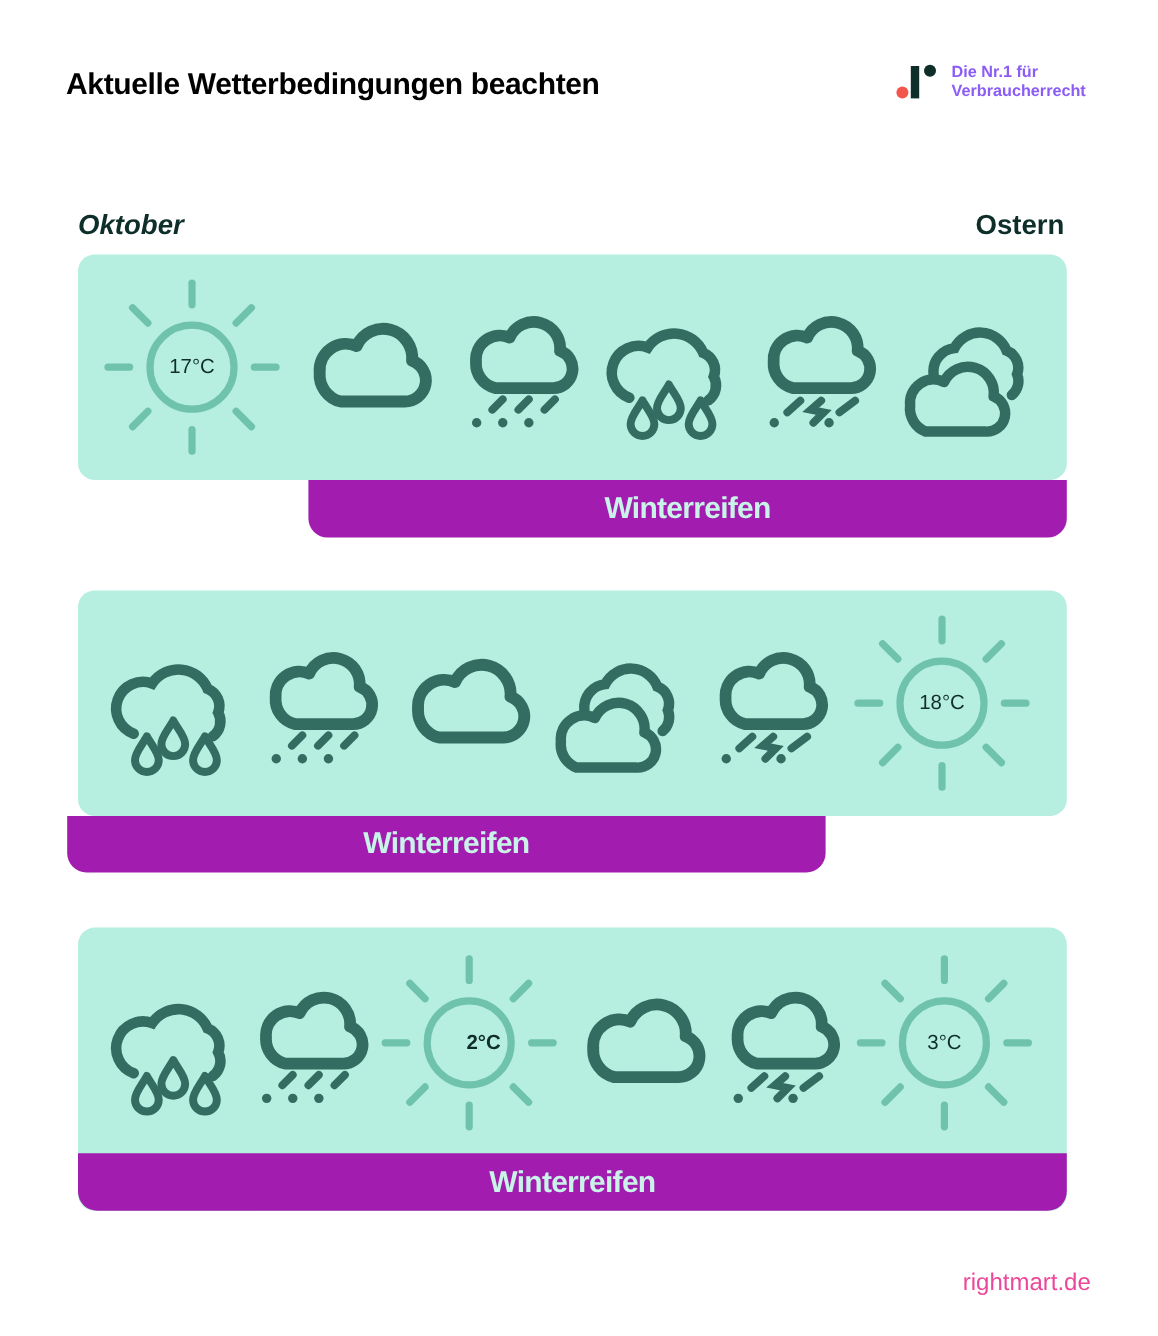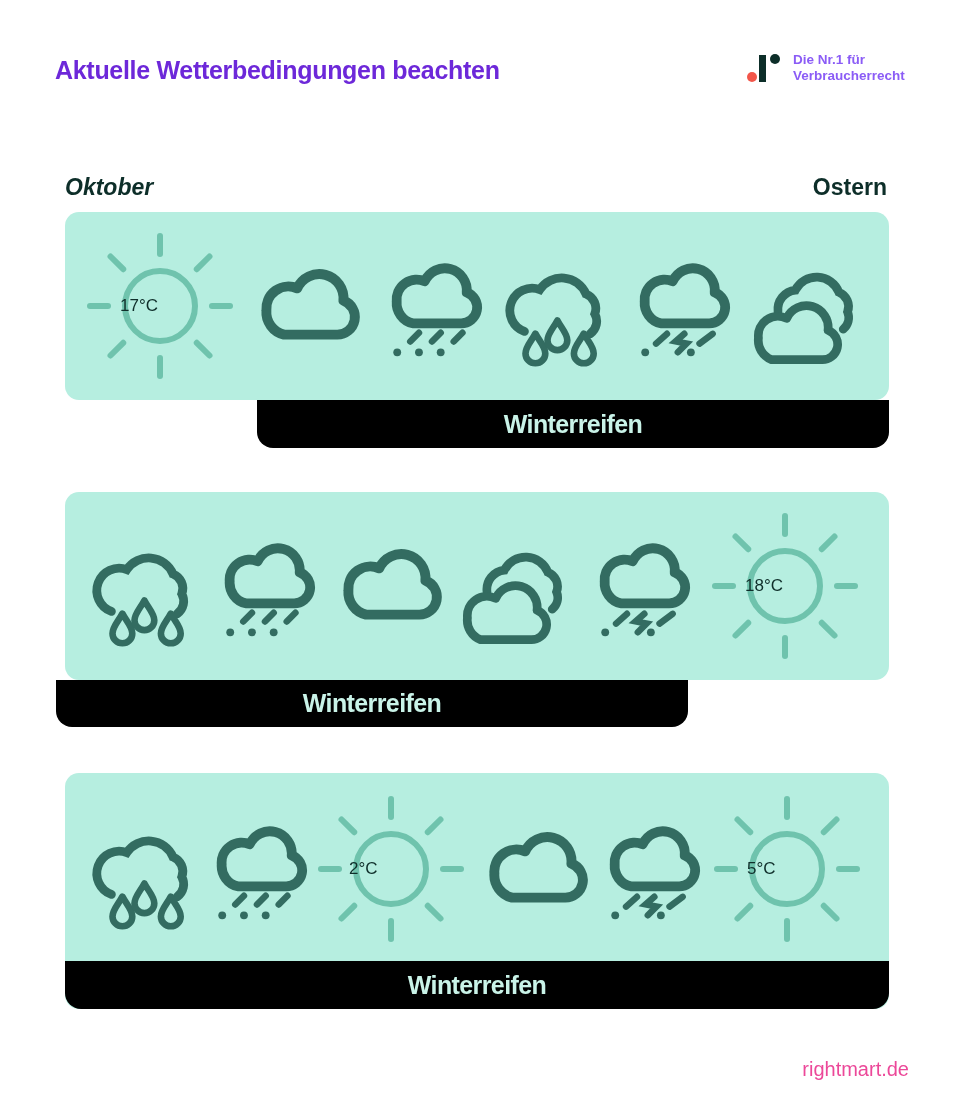--- a/index.html
+++ b/index.html
@@ -1,28 +1,28 @@
 <!DOCTYPE html>
 <html><head>
 <meta charset="utf-8">
 <style>
   html, body { margin:0; padding:0; background:#ffffff; }
   body { width:965px; height:1113px; position:relative; overflow:hidden;
          font-family:"Liberation Sans", sans-serif; color:#0f2e2a; }
-  .title { position:absolute; left:55px; top:56px; font-size:25px; font-weight:bold; color:#6d28d9; letter-spacing:-0.3px; }
+  .title { position:absolute; left:55px; top:56px; font-size:25px; font-weight:bold; color:#000000; letter-spacing:-0.3px; }
   .logo { position:absolute; left:746px; top:52px; width:180px; height:40px; }
   .logo-mark { position:absolute; left:0; top:0; width:36px; height:34px; }
   .logo-text { position:absolute; left:47px; top:0; font-size:13.5px; font-weight:bold; line-height:16px; color:#8b5cf6; }
   .period-label { position:absolute; top:174px; font-size:23px; font-weight:bold; color:#0d2e29; }
   .lbl-start { left:65px;font-style:italic; }
   .lbl-end { right:78px; }
   .panel { position:absolute; background:#b6eee0; border-radius:14px; }
-  .bar { position:absolute; background:#000000; border-radius:0 0 16px 16px; color:#c9f3e8; font-size:25px; font-weight:bold; text-align:center; letter-spacing:-0.6px; }
+  .bar { position:absolute; background:#a21caf; border-radius:0 0 16px 16px; color:#c9f3e8; font-size:25px; font-weight:bold; text-align:center; letter-spacing:-0.6px; }
   .icon { position:absolute; }
-  .sun-temp { position:absolute; font-size:17px; color:#0f2e2a; text-align:left; width:80px; }
+  .sun-temp { position:absolute; font-size:17px; color:#0f2e2a; text-align:center; width:80px; }
   .footer { position:absolute; right:56px; bottom:32px; font-size:20px; color:#ec4899; }
   svg { overflow:visible; }
 </style>
 </head>
 <body>
 
 <svg width="0" height="0" style="position:absolute">
   <defs>
 
     <path id="cloudPath" d="M22 58 H70 A16 16 0 0 0 76 27 A22 22 0 0 0 34 16 A20 20 0 0 0 6 36 A21 21 0 0 0 22 58 Z"></path>
@@ -188,21 +188,21 @@
           <line x1="122" y1="70" x2="140" y2="70"></line>
           <line x1="106.76955262170048" y1="106.76955262170047" x2="119.49747468305833" y2="119.49747468305833"></line>
           <line x1="70" y1="122" x2="70" y2="140"></line>
           <line x1="33.23044737829953" y1="106.76955262170048" x2="20.50252531694168" y2="119.49747468305833"></line>
           <line x1="18" y1="70" x2="0" y2="70.00000000000001"></line>
           <line x1="33.23044737829952" y1="33.23044737829953" x2="20.502525316941664" y2="20.50252531694168"></line>
           <line x1="69.99999999999999" y1="18" x2="69.99999999999999" y2="0"></line>
           <line x1="106.76955262170046" y1="33.23044737829952" x2="119.49747468305831" y2="20.502525316941664"></line>
         </g>
         <circle cx="70" cy="70" r="35" fill="none" stroke="#6fc3ad" stroke-width="6"></circle>
-      </svg><div class="sun-temp" style="left: 28px; top: 60px;">2°C</div></div>
+      </svg><div class="sun-temp" style="left: 42px; top: 60px; font-weight: bold;">2°C</div></div>
     <div class="icon" style="left: 479px; top: 829px;"><svg width="110" height="80" viewBox="-8 -4 100 72">
         <path d="M22 58 H70 A16 16 0 0 0 76 27 A22 22 0 0 0 34 16 A20 20 0 0 0 6 36 A21 21 0 0 0 22 58 Z" transform="translate(0,0) scale(1)" fill="none" stroke="#336c61" stroke-width="9" stroke-linejoin="round"></path>
       </svg></div>
     <div class="icon" style="left: 595px; top: 824px;"><svg width="110" height="100" viewBox="-8 -4 100 92">
         <path d="M22 58 H70 A16 16 0 0 0 76 27 A22 22 0 0 0 34 16 A20 20 0 0 0 6 36 A21 21 0 0 0 22 58 Z" transform="translate(4,0) scale(0.92)" fill="none" stroke="#336c61" stroke-width="9.782608695652174" stroke-linejoin="round"></path>
         <g stroke="#336c61" stroke-width="6" stroke-linecap="round" fill="none">
           <line x1="20" y1="72" x2="30" y2="63"></line>
           <polyline points="46,63 38,70 48,72 40,80"></polyline>
           <line x1="60" y1="72" x2="72" y2="63"></line>
         </g>
@@ -216,16 +216,16 @@
           <line x1="122" y1="70" x2="140" y2="70"></line>
           <line x1="106.76955262170048" y1="106.76955262170047" x2="119.49747468305833" y2="119.49747468305833"></line>
           <line x1="70" y1="122" x2="70" y2="140"></line>
           <line x1="33.23044737829953" y1="106.76955262170048" x2="20.50252531694168" y2="119.49747468305833"></line>
           <line x1="18" y1="70" x2="0" y2="70.00000000000001"></line>
           <line x1="33.23044737829952" y1="33.23044737829953" x2="20.502525316941664" y2="20.50252531694168"></line>
           <line x1="69.99999999999999" y1="18" x2="69.99999999999999" y2="0"></line>
           <line x1="106.76955262170046" y1="33.23044737829952" x2="119.49747468305831" y2="20.502525316941664"></line>
         </g>
         <circle cx="70" cy="70" r="35" fill="none" stroke="#6fc3ad" stroke-width="6"></circle>
-      </svg><div class="sun-temp" style="left: 30px; top: 60px;">5°C</div></div>
+      </svg><div class="sun-temp" style="left: 30px; top: 60px;">3°C</div></div>
   </div>
 
 <div class="footer">rightmart.de</div>
 
 </body></html>

